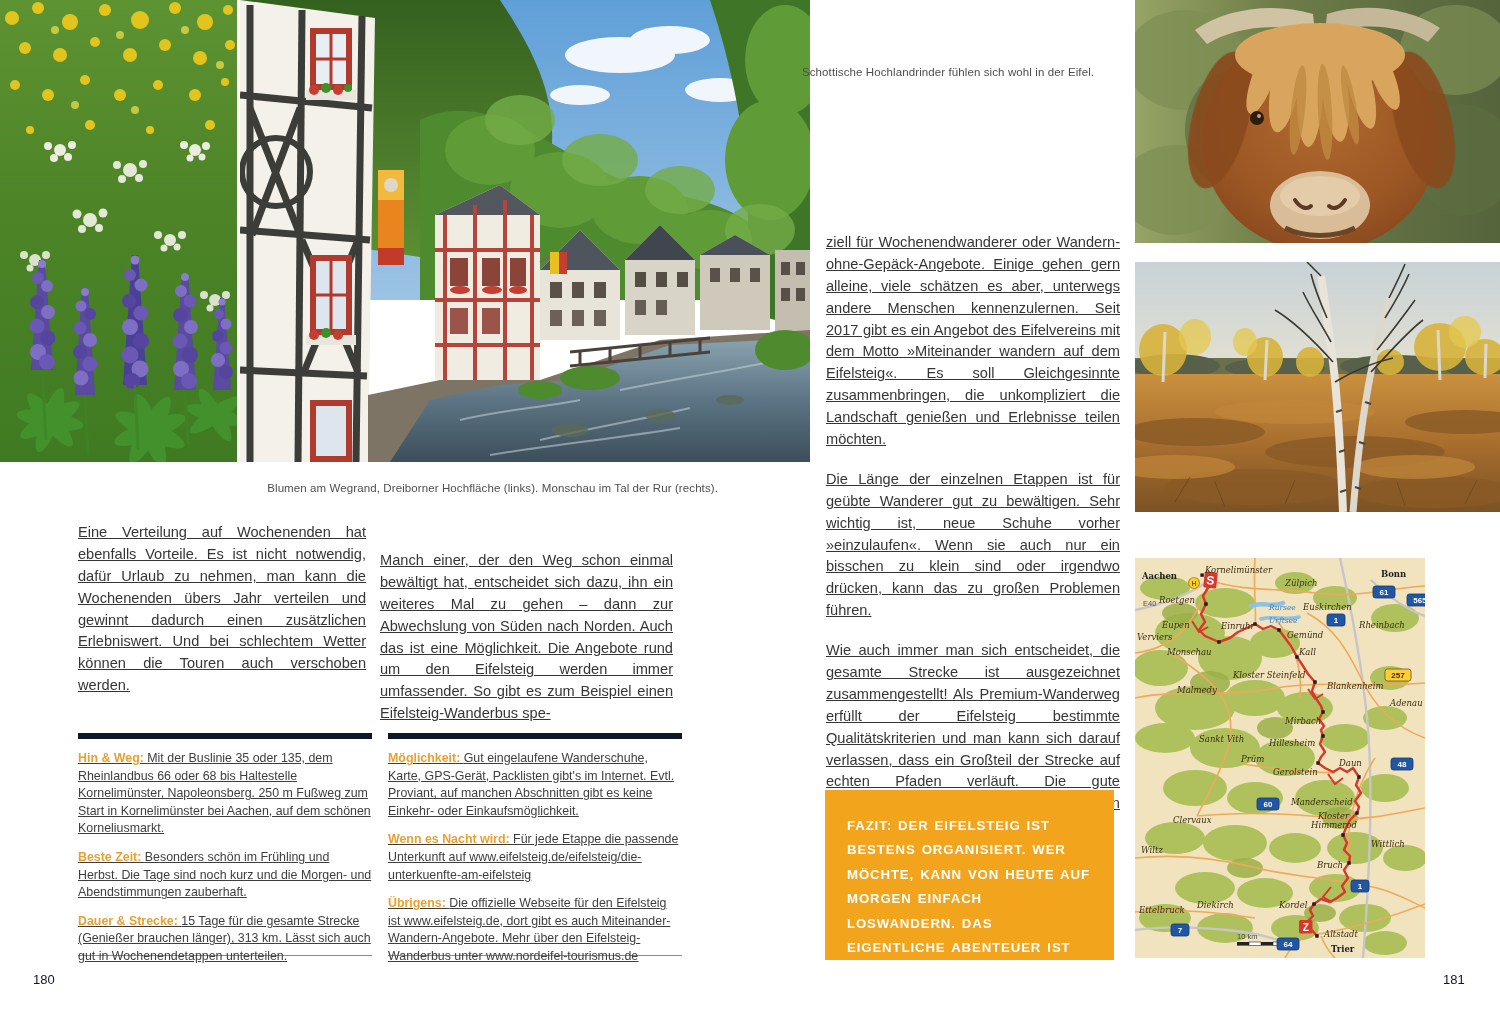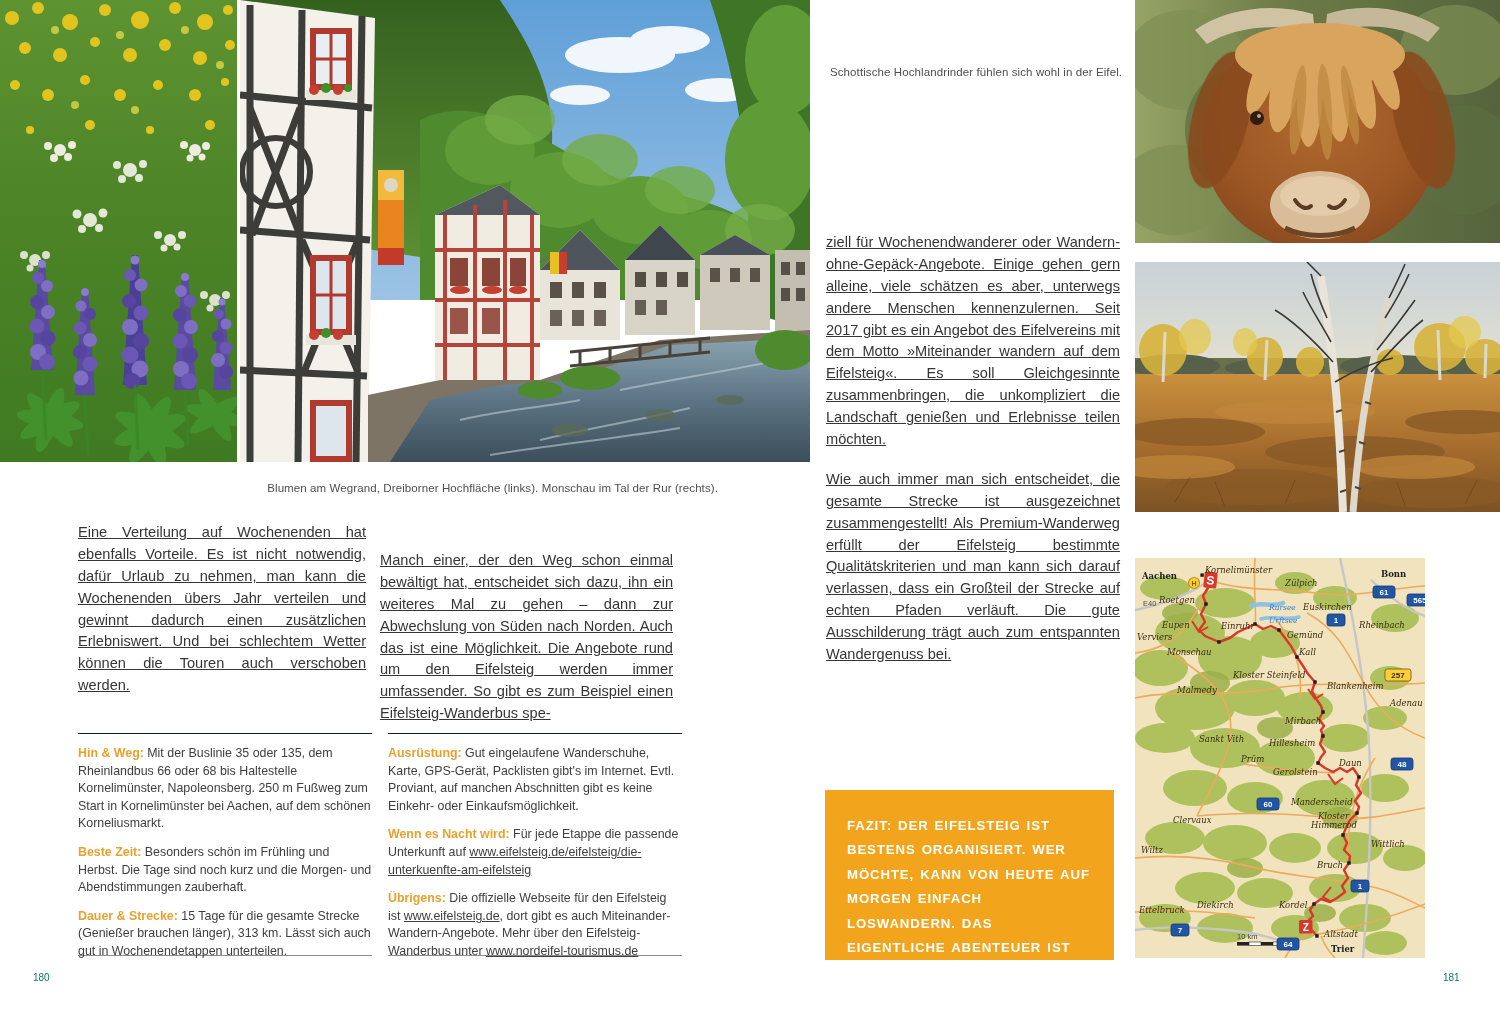--- a/index.html
+++ b/index.html
@@ -3,30 +3,30 @@
 <meta charset="utf-8">
 <style>
   html,body{margin:0;padding:0;background:#fff;}
   .spread{position:relative;width:1500px;height:1025px;background:#fff;overflow:hidden;
           font-family:"Liberation Sans",sans-serif;color:#333;}
   .photo{position:absolute;overflow:hidden;}
   .photo svg{display:block;}
   .caption{position:absolute;font-size:11.5px;color:#4e4e4e;letter-spacing:.1px;}
   .bodycol{position:absolute;font-size:14.6px;line-height:1.5;text-align:justify;color:#353535;text-decoration:underline;}
   .bodycol p{margin:0 0 18px 0;}
-  .infocol{position:absolute;border-top:1px solid #0f172a;border-bottom:1px solid #8c8c8c;
-           padding:11px 0 10px 0;font-size:12.4px;line-height:1.42;color:#3e3e3e;box-sizing:border-box;}
+  .infocol{position:absolute;border-top:6px solid #0f172a;border-bottom:1px solid #8c8c8c;
+           padding:11px 0 10px 0;font-size:12.4px;line-height:1.42;color:#3e3e3e;box-sizing:border-box;text-decoration:underline;}
   .info-item{margin:0 0 11px 0;}
   .info-item:last-child{margin-bottom:0;}
   .info-label{color:#e8a02f;font-weight:bold;}
   .info-link{text-decoration:underline;}
   .fazit{position:absolute;background:#f2a51c;color:#fff;font-weight:bold;
          font-size:13.2px;line-height:1.85;letter-spacing:.9px;word-spacing:1.5px;
          padding:24px 22px;box-sizing:border-box;text-transform:uppercase;}
-  .pageno{position:absolute;font-size:10px;color:#0f766e;}
+  .pageno{position:absolute;font-size:13px;color:#0f172a;}
   
   .ml{font-family:"DejaVu Serif","Liberation Serif",serif;font-style:italic;fill:#3b2c10;font-size:8.5px;}
   .ml.city{font-style:normal;font-weight:bold;fill:#1e1e1e;}
   .ml.water{fill:#3a7fc1;font-size:7.5px;}
   .ml.roadlbl{font-style:normal;font-family:"Liberation Sans",sans-serif;fill:#4a4a4a;font-size:7.5px;}
   .badge-txt{font-family:"Liberation Sans",sans-serif;font-weight:bold;font-size:8px;}
 </style>
 </head>
 <body>
 
@@ -410,31 +410,32 @@
   <div class="bodycol" style="left:380px;top:550px;width:293px;">
     <p>Manch einer, der den Weg schon einmal bewältigt hat, entscheidet sich dazu, ihn ein weiteres Mal zu gehen – dann zur Abwechslung von Süden nach Norden. Auch das ist eine Möglichkeit. Die Angebote rund um den Eifelsteig werden immer umfassender. So gibt es zum Beispiel einen Eifelsteig-Wanderbus spe-</p>
   </div>
 
   <div class="infocol" id="info-left" style="left:78px;top:733px;width:294px;height:223px;">
       <p class="info-item"><span class="info-label">Hin &amp; Weg: </span><span>Mit der Buslinie 35 oder 135, dem Rheinlandbus 66 oder 68 bis Haltestelle Kornelimünster, Napoleonsberg. 250 m Fußweg zum Start in Kornelimünster bei Aachen, auf dem schönen Korneliusmarkt.</span></p>
       <p class="info-item"><span class="info-label">Beste Zeit: </span><span>Besonders schön im Frühling und Herbst. Die Tage sind noch kurz und die Morgen- und Abendstimmungen zauberhaft.</span></p>
       <p class="info-item"><span class="info-label">Dauer &amp; Strecke: </span><span>15 Tage für die gesamte Strecke (Genießer brauchen länger), 313 km. Lässt sich auch gut in Wochenendetappen unterteilen.</span></p>
     </div>
   <div class="infocol" id="info-right" style="left:388px;top:733px;width:294px;height:223px;">
-      <p class="info-item"><span class="info-label">Ausrüstung: </span><span>Gut eingelaufene Wanderschuhe, Karte, GPS-Gerät, Packlisten gibt's im Internet. Evtl. Proviant, auf manchen Abschnitten gibt es keine Einkehr- oder Einkaufsmöglichkeit.</span></p>
+      <p class="info-item"><span class="info-label">Möglichkeit: </span><span>Gut eingelaufene Wanderschuhe, Karte, GPS-Gerät, Packlisten gibt's im Internet. Evtl. Proviant, auf manchen Abschnitten gibt es keine Einkehr- oder Einkaufsmöglichkeit.</span></p>
       <p class="info-item"><span class="info-label">Wenn es Nacht wird: </span><span>Für jede Etappe die passende Unterkunft auf </span><span class="info-link">www.eifelsteig.de/eifelsteig/die-unterkuenfte-am-eifelsteig</span></p>
       <p class="info-item"><span class="info-label">Übrigens: </span><span>Die offizielle Webseite für den Eifelsteig ist </span><span class="info-link">www.eifelsteig.de</span><span>, dort gibt es auch Miteinander-Wandern-Angebote. Mehr über den Eifelsteig-Wanderbus unter </span><span class="info-link">www.nordeifel-tourismus.de</span></p>
     </div>
 
   <div class="pageno" style="left:33px;top:972px;">180</div>
 
-  <div class="caption" style="left:830px;top:66px;width:300px;">Schottische Hochlandrinder fühlen sich wohl in der Eifel.</div>
+  <div class="caption" style="left:802px;top:66px;width:300px;">Schottische Hochlandrinder fühlen sich wohl in der Eifel.</div>
 
   <div class="bodycol" id="right-col" style="left:826px;top:232px;width:294px;">
       <p>ziell für Wochenendwanderer oder Wandern-ohne-Gepäck-Angebote. Einige gehen gern alleine, viele schätzen es aber, unterwegs andere Menschen kennenzulernen. Seit 2017 gibt es ein Angebot des Eifelvereins mit dem Motto »Miteinander wandern auf dem Eifelsteig«. Es soll Gleichgesinnte zusammenbringen, die unkompliziert die Landschaft genießen und Erlebnisse teilen möchten.</p>
+      <p>Die Länge der einzelnen Etappen ist für geübte Wanderer gut zu bewältigen. Sehr wichtig ist, neue Schuhe vorher »einzulaufen«. Wenn sie auch nur ein bisschen zu klein sind oder irgendwo drücken, kann das zu großen Problemen führen.</p>
       <p>Wie auch immer man sich entscheidet, die gesamte Strecke ist ausgezeichnet zusammengestellt! Als Premium-Wanderweg erfüllt der Eifelsteig bestimmte Qualitätskriterien und man kann sich darauf verlassen, dass ein Großteil der Strecke auf echten Pfaden verläuft. Die gute Ausschilderung trägt auch zum entspannten Wandergenuss bei.</p>
     </div>
 
   <div class="fazit" style="left:825px;top:790px;width:289px;height:170px;">
     <span>FAZIT: Der Eifelsteig ist bestens organisiert. Wer möchte, kann von heute auf morgen einfach loswandern. Das eigentliche Abenteuer ist die ganz persönliche Begegnung mit der Landschaft.</span>
   </div>
 
   <div class="photo" style="left:1135px;top:0;width:365px;height:243px;">
     <svg width="365" height="243" viewBox="0 0 365 243">
       <defs>

